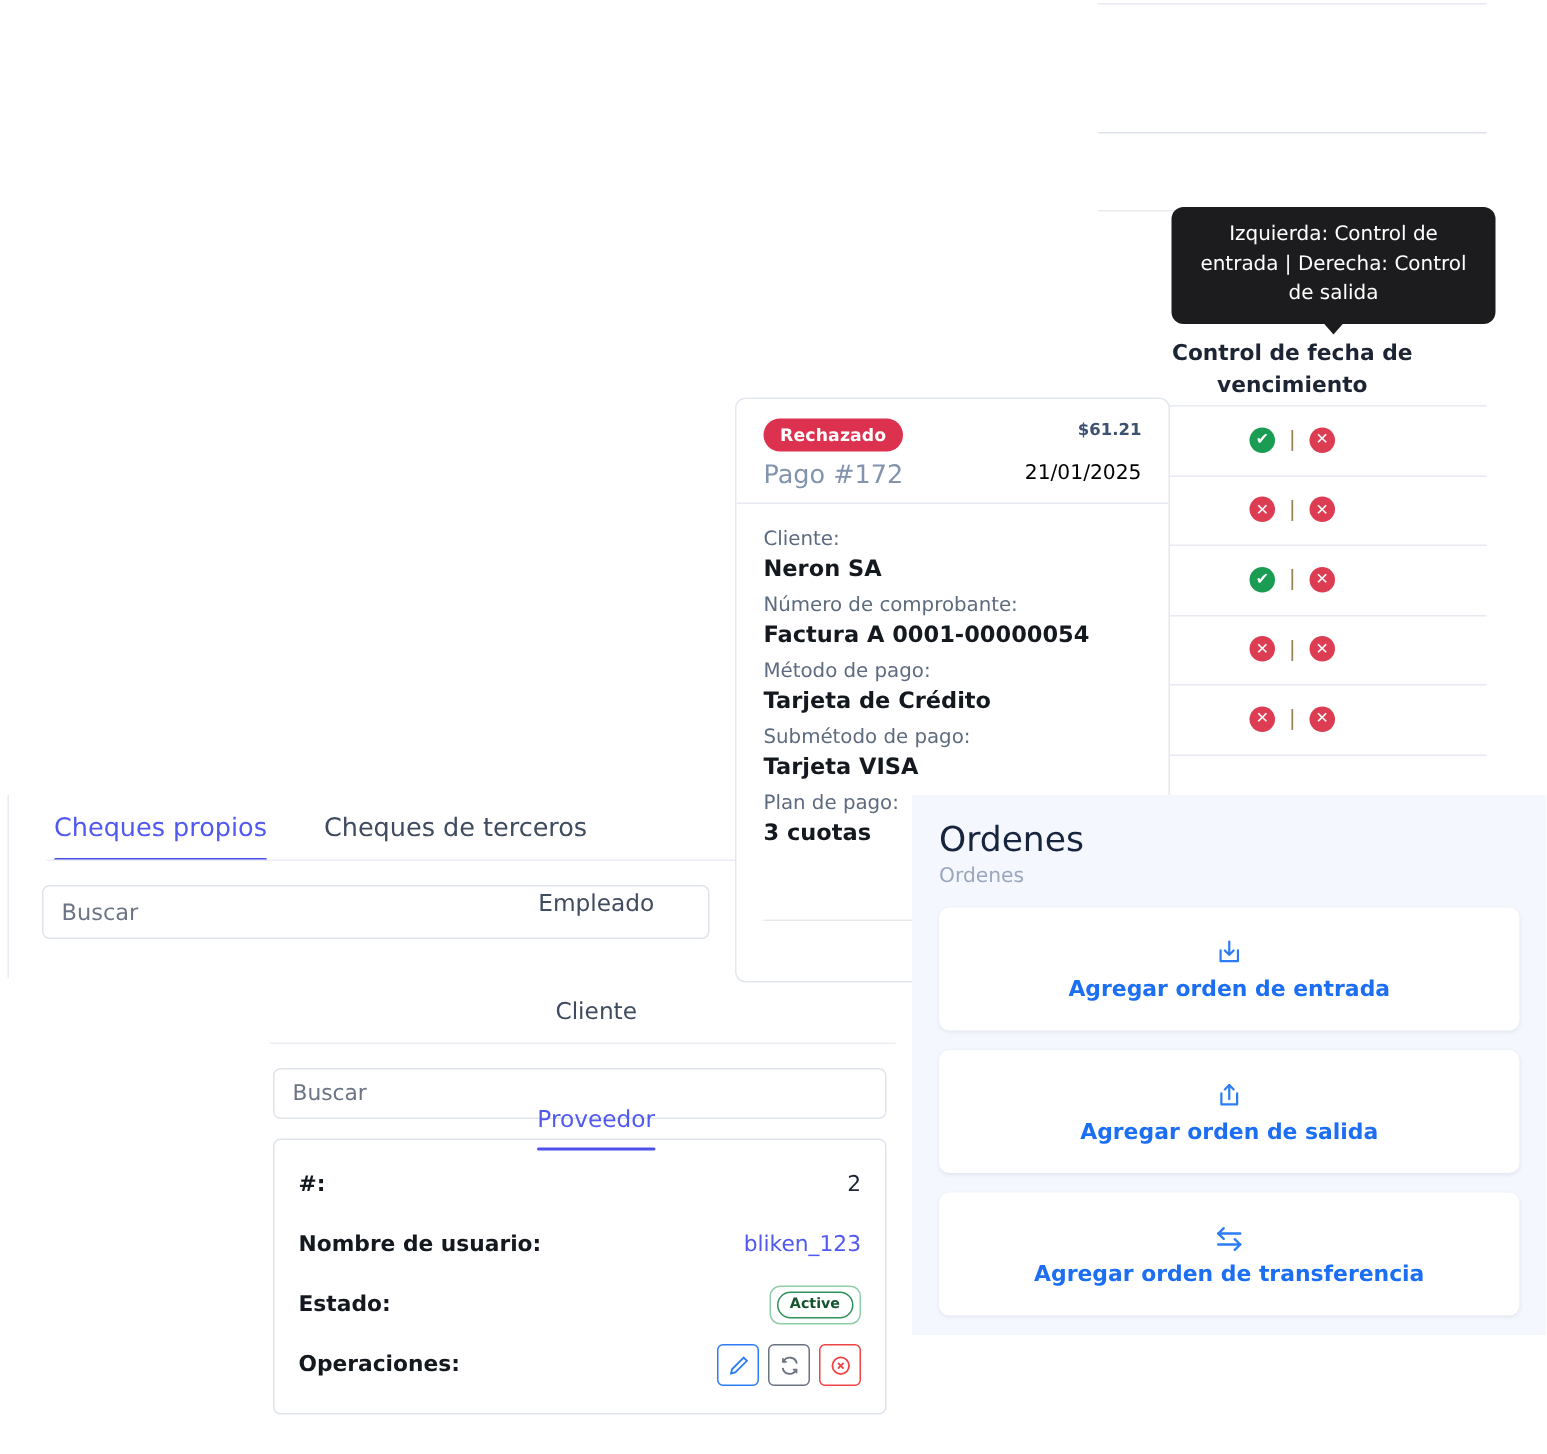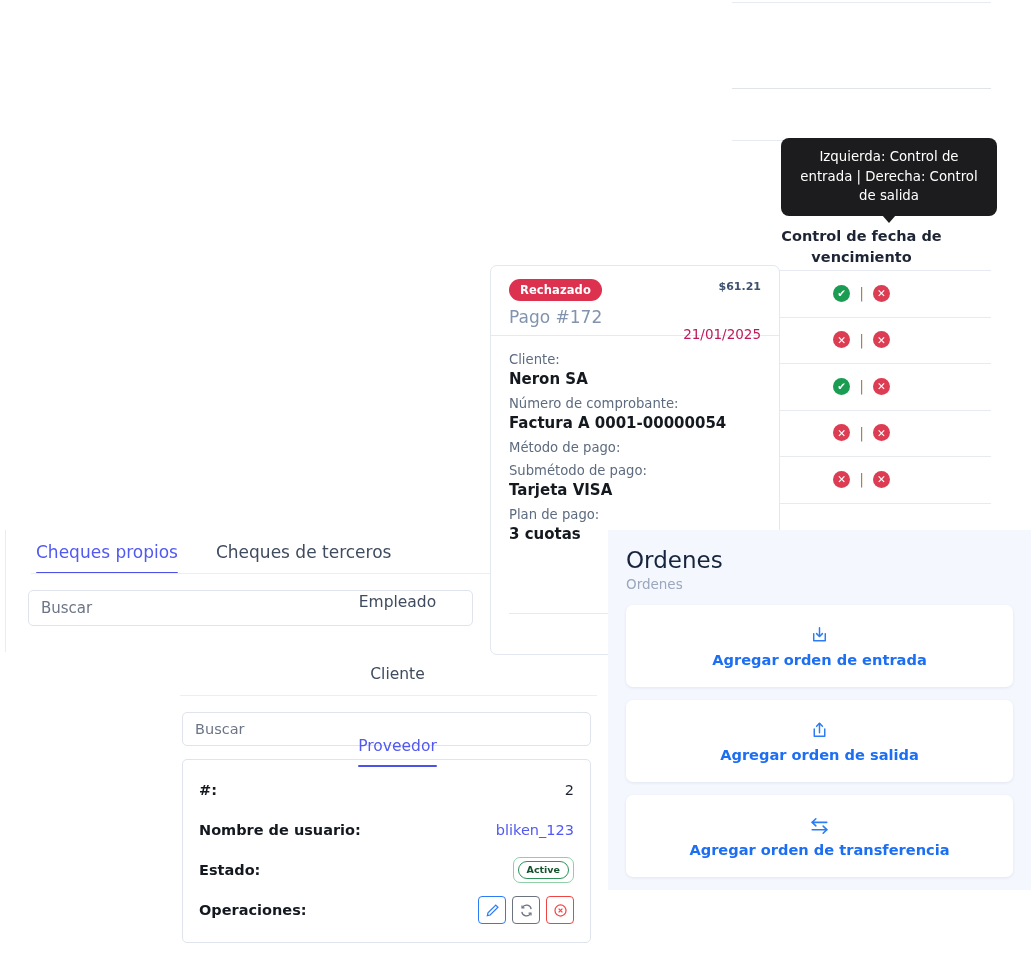--- a/index.html
+++ b/index.html
@@ -84,22 +84,22 @@
   }
   .pc-amount {
     position: absolute; right: 18px; top: 14px;
     font-size: 11px; font-weight: bold; color: #3d5170;
   }
   .pc-id {
     margin-top: 6px;
     font-size: 17px; color: #8193ad;
   }
   .pc-date {
-    position: absolute; right: 18px; top: 60px;
-    font-size: 13.5px; color: #be185d;
+    position: absolute; right: 18px; top: 41px;
+    font-size: 13.5px; color: #000000;
   }
   #payment-card .pc-body { padding: 10px 18px 0 18px; }
   .pc-label { font-size: 13.2px; color: #5d6b7f; line-height: 19px; margin-top: 4px; }
   .pc-value { font-size: 15px; font-weight: bold; color: #14181f; line-height: 21px; }
   #payment-card .pc-divider {
     position: absolute; left: 18px; right: 18px; top: 347px;
     height: 1px; background: #e6e9ef;
   }
 
   
@@ -280,20 +280,21 @@
     <span class="pc-amount">$61.21</span>
     <div class="pc-id">Pago #172</div>
     <span class="pc-date">21/01/2025</span>
   </div>
   <div class="pc-body">
     <div class="pc-label">Cliente:</div>
     <div class="pc-value">Neron SA</div>
     <div class="pc-label">Número de comprobante:</div>
     <div class="pc-value">Factura A 0001-00000054</div>
     <div class="pc-label">Método de pago:</div>
+    <div class="pc-value">Tarjeta de Crédito</div>
     <div class="pc-label">Submétodo de pago:</div>
     <div class="pc-value">Tarjeta VISA</div>
     <div class="pc-label">Plan de pago:</div>
     <div class="pc-value">3 cuotas</div>
   </div>
   <div class="pc-divider"></div>
 </div>
 
 <div class="layer" id="checks-panel">
   <div class="tabs-row">

